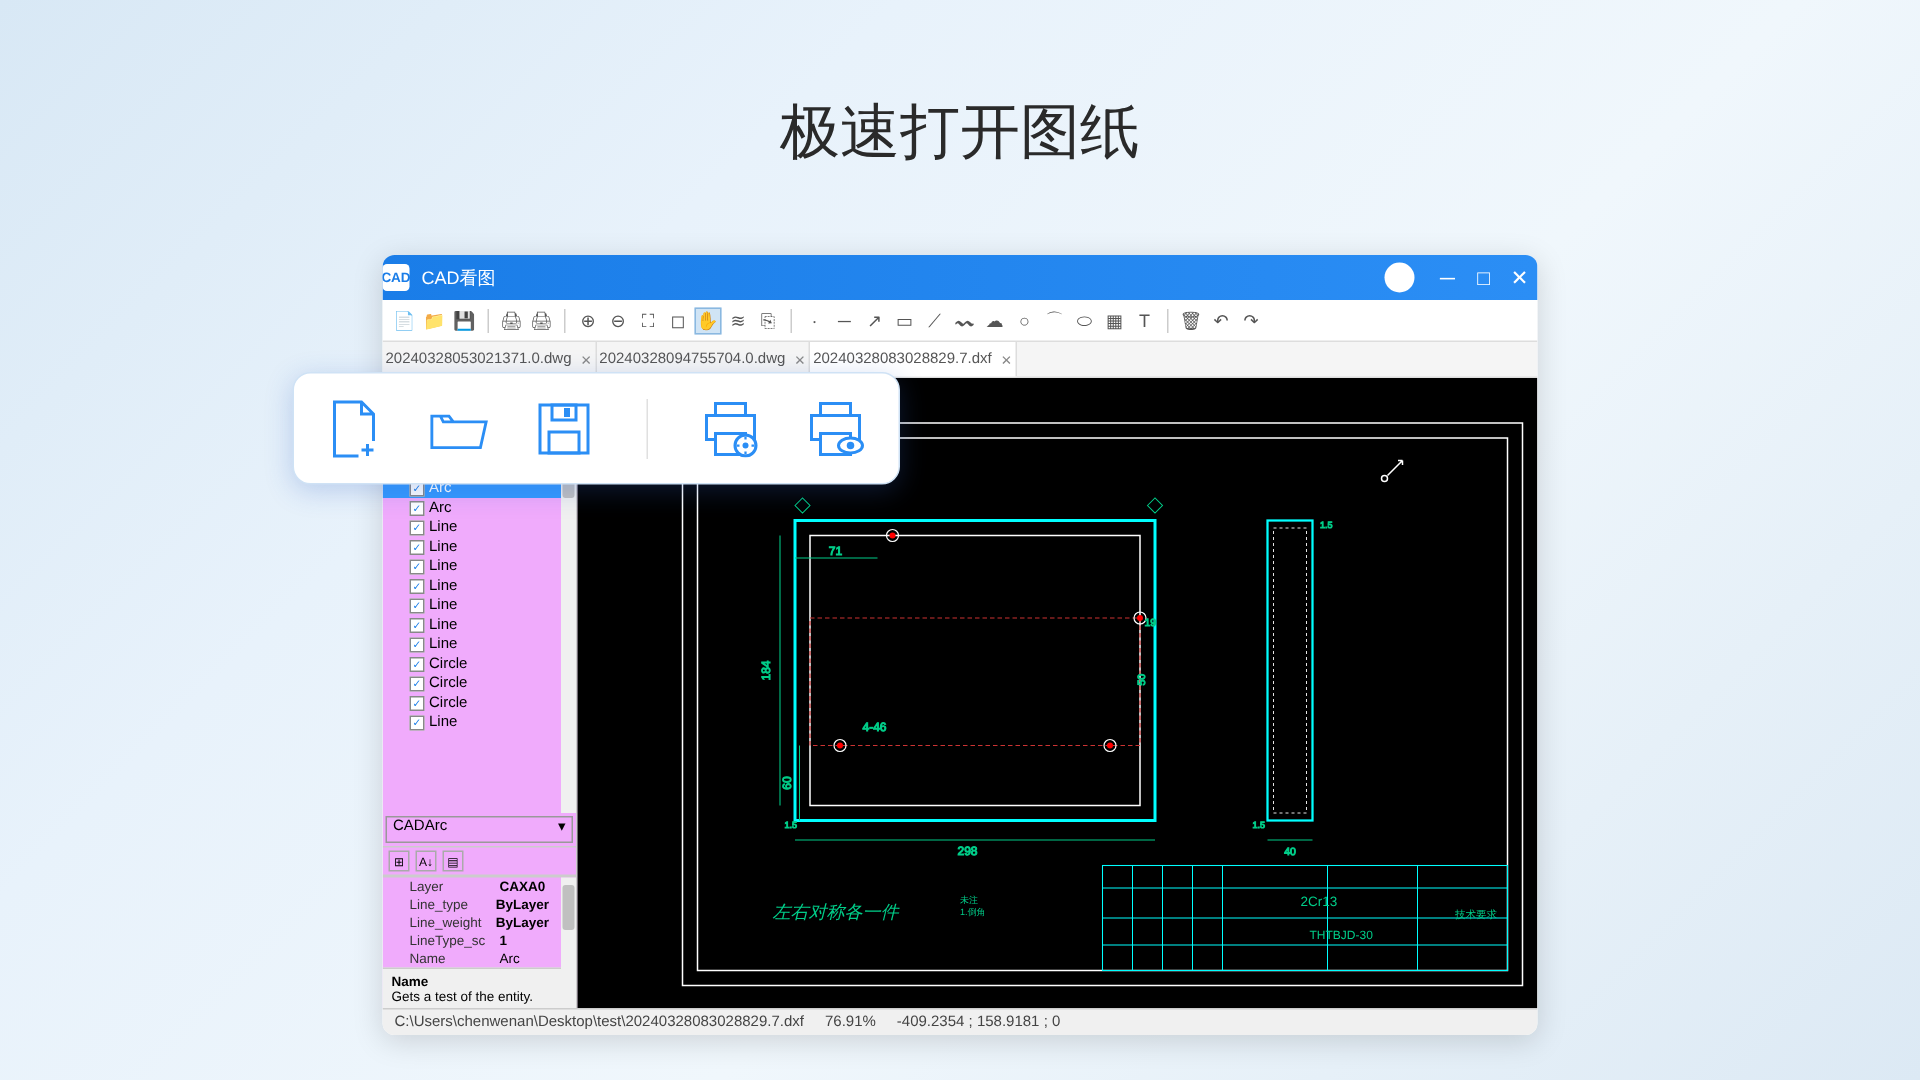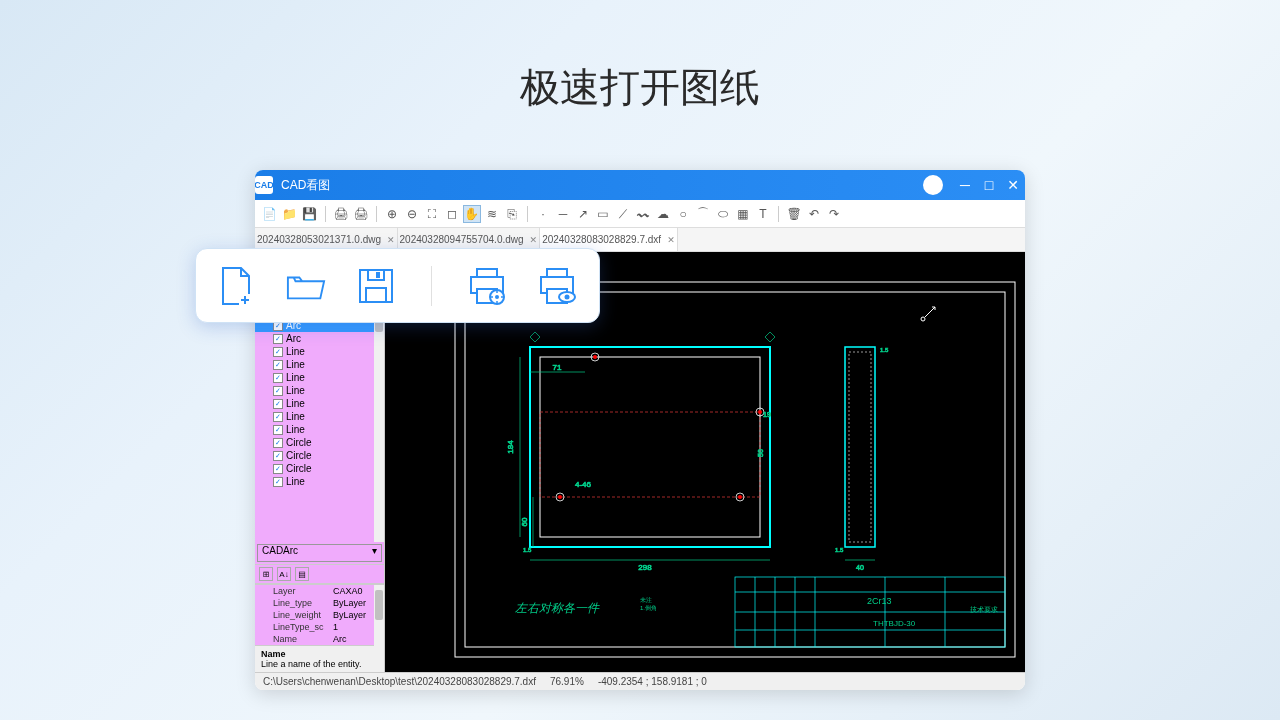--- a/index.html
+++ b/index.html
@@ -25,21 +25,21 @@
 .tree-item{padding:1px 4px 1px 18px;display:flex;align-items:center;gap:3px;cursor:pointer;white-space:nowrap}
 .tree-item.sel{background:#3399ff;color:#fff}
 .tree-item .cb{width:10px;height:10px;border:1px solid #888;background:#fff;display:flex;align-items:center;justify-content:center;font-size:7px;color:#1a7de8}
 .tree-item .exp{width:9px;height:9px;border:1px solid #888;display:flex;align-items:center;justify-content:center;font-size:7px;margin-left:-14px;margin-right:2px}
 .dropdown{height:18px;border:1px solid #999;margin:2px;padding:0 4px;display:flex;justify-content:space-between;font-size:10px}
 .prop-toolbar{height:20px;border-top:1px solid #ccc;border-bottom:1px solid #ccc;display:flex;align-items:center;padding:0 4px;gap:4px}
 .prop-toolbar .pbtn{width:14px;height:14px;border:1px solid #aaa;font-size:8px;display:flex;align-items:center;justify-content:center}
 .props{flex:0 0 auto;border-top:1px solid #ccc}
 .prop-row{display:flex;padding:1px 18px;font-size:9px}
 .prop-row .k{width:60px;color:#333}
-.prop-row .v{font-weight:normal;color:#000}
+.prop-row .v{font-weight:bold;color:#000}
 .prop-row .v.thin{font-weight:normal}
 .help{border-top:1px solid #ccc;padding:3px 6px;font-size:9px;background:#f0f0f0}
 .help .hn{font-weight:bold}
 .canvas{flex:1;background:#000;position:relative;overflow:hidden}
 .statusbar{height:18px;background:#f0f0f0;border-top:1px solid #ccc;font-size:10px;color:#444;padding:0 8px;display:flex;align-items:center;gap:14px}
 .callout{position:absolute;top:248px;left:195px;width:405px;height:75px;background:#fff;border-radius:12px;box-shadow:0 4px 18px rgba(50,100,200,0.25);border:1px solid #cfe2f5;display:flex;align-items:center;padding:0 20px;gap:30px;z-index:10}
 .callout .cicon{width:40px;height:40px;display:flex;align-items:center;justify-content:center}
 .callout .cdiv{width:1px;height:40px;background:#e0e0e0;margin:0 5px}
 svg{display:block}
 .scrollbar{position:absolute;right:0;top:0;width:10px;height:100%;background:#f0f0f0}
@@ -220,21 +220,21 @@
             <span class="k">LineType_sc</span>
             <span class="v">1</span>
           </div>
           <div class="prop-row">
             <span class="k">Name</span>
             <span class="v thin">Arc</span>
           </div>
         </div>
       <div class="help">
         <div class="hn">Name</div>
-        <div>Line a name of the entity.</div>
+        <div>Gets a test of the entity.</div>
       </div>
     </div>
 
     <div class="canvas">
       <svg width="640" height="420" viewBox="0 0 640 420">
 
         <rect x="70" y="30" width="560" height="375" fill="none" stroke="#fff" stroke-width="1"></rect>
         <rect x="80" y="40" width="540" height="355" fill="none" stroke="#fff" stroke-width="1"></rect>
 
         <rect x="145" y="95" width="240" height="200" fill="none" stroke="#0ff" stroke-width="2"></rect>

